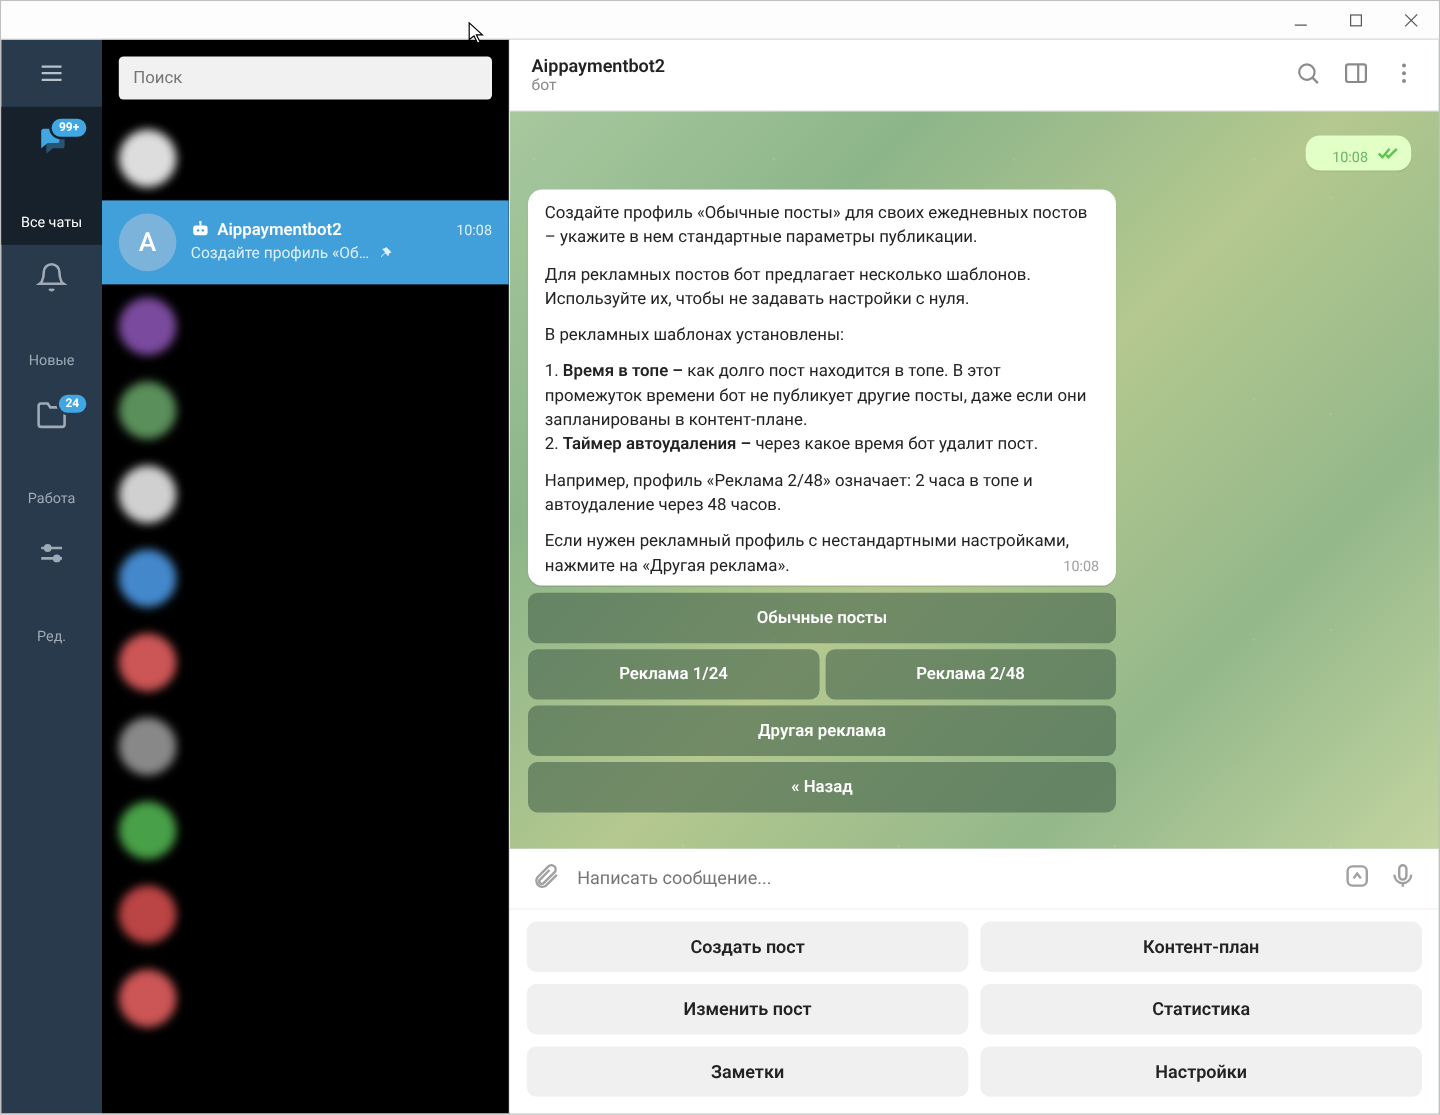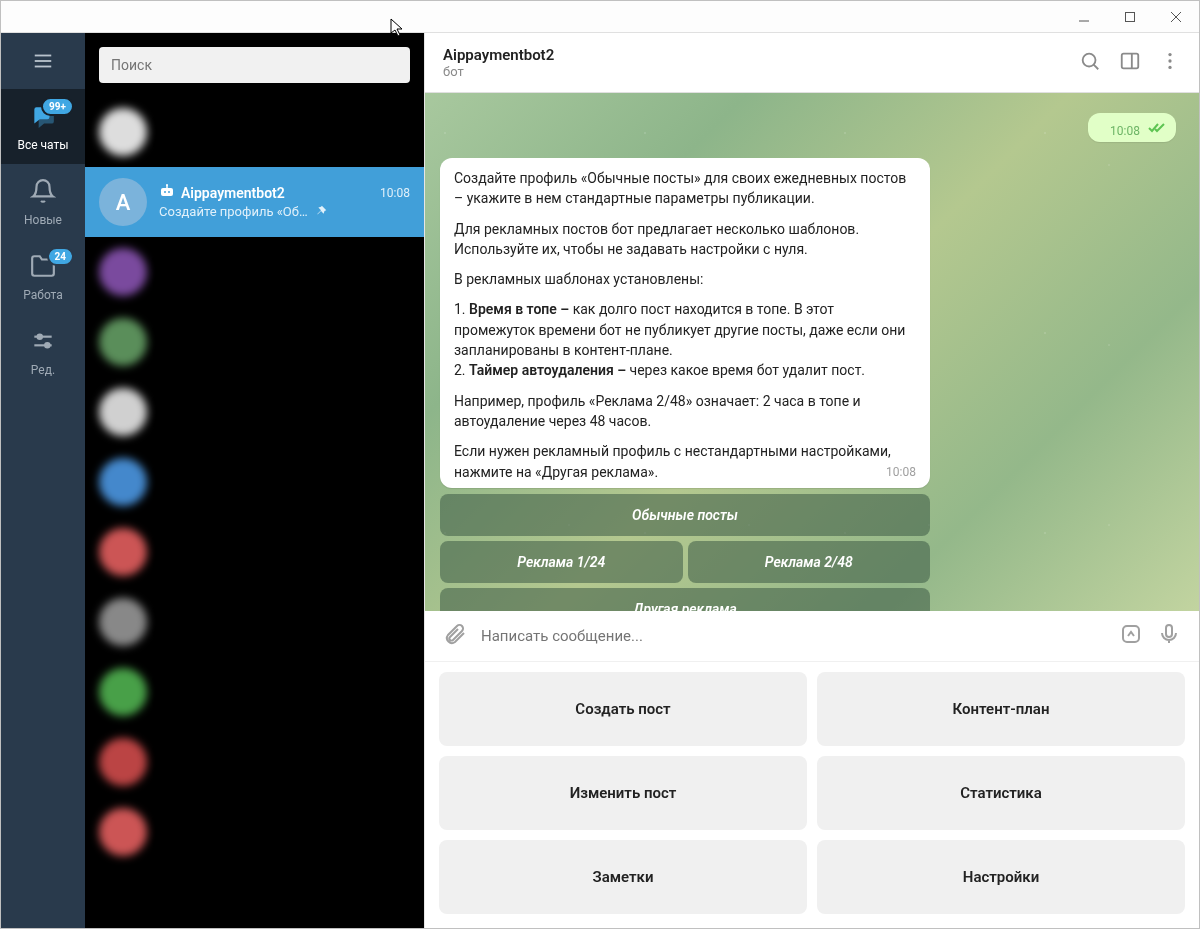--- a/index.html
+++ b/index.html
@@ -7,21 +7,21 @@
 .window { width: 1200px; height: 929px; background: #fff; border: 1px solid #c0c0c0; display: flex; flex-direction: column; box-shadow: 0 2px 8px rgba(0,0,0,0.15); }
 .titlebar { height: 32px; background: #fdfdfd; display: flex; justify-content: flex-end; align-items: center; border-bottom: 1px solid #e0e0e0; }
 .titlebar .win-btn { width: 46px; height: 32px; display: flex; align-items: center; justify-content: center; color: #555; cursor: pointer; }
 .titlebar .win-btn svg { width: 12px; height: 12px; }
 .app { flex: 1; display: flex; overflow: hidden; }
 
 
 .nav { width: 84px; background: #293a4c; display: flex; flex-direction: column; align-items: stretch; color: #9faab5; }
 .nav .burger { height: 56px; display: flex; align-items: center; justify-content: center; }
 .nav .burger svg { width: 22px; height: 22px; color: #b8c2cc; }
-.nav-item { position: relative; display: flex; flex-direction: column; align-items: center; justify-content: center; padding: 14px 16px 12px; font-size: 12px; cursor: pointer; }
+.nav-item { position: relative; display: flex; flex-direction: column; align-items: center; justify-content: center; padding: 14px 16px 12px; font-size: 12px; cursor: pointer; gap: 40px; }
 .nav-item.active { background: #17212b; color: #fff; }
 .nav-item .icon { margin-bottom: 6px; position: relative; }
 .nav-item .icon svg { width: 26px; height: 26px; }
 .nav-item .badge { position: absolute; top: -6px; right: -18px; background: #40a7e3; color: #fff; font-size: 10px; font-weight: 700; padding: 2px 6px; border-radius: 10px; border: 2px solid #17212b; }
 .nav-item:not(.active) .badge { border-color: #293a4c; }
 .nav-item.active .icon svg { color: #40a7e3; }
 
 
 .chatlist { width: 340px; background: #000000; border-right: 1px solid #e6e6e6; display: flex; flex-direction: column; }
 .search-row { padding: 14px; }
@@ -65,31 +65,31 @@
 
 .bot-block { max-width: 490px; margin-left: 0; }
 .bubble { background: #fff; border-radius: 12px; padding: 10px 14px 6px; box-shadow: 0 1px 1px rgba(0,0,0,0.1); font-size: 14px; line-height: 1.45; color: #222; position: relative; }
 .bubble .btime { font-size: 12px; color: #a0a0a0; float: right; margin-left: 10px; margin-top: 2px; }
 .bubble p { margin-bottom: 10px; }
 .bubble p:last-of-type { margin-bottom: 0; display: inline; }
 .bubble b { font-weight: 600; }
 
 .kb { margin-top: 6px; display: flex; flex-direction: column; gap: 5px; }
 .kb-row { display: flex; gap: 5px; }
-.kb-btn { flex: 1; background: rgba(60,90,70,0.55); color: #fff; font-size: 14px; font-weight: 600; padding: 13px 0; border-radius: 8px; text-align: center; cursor: pointer; font-style: italic; }
+.kb-btn { flex: 1; background: rgba(60,90,70,0.55); color: #fff; font-size: 14px; font-weight: 600; padding: 13px 0; border-radius: 8px; text-align: center; cursor: pointer; }
 
 
 .composer { background: #fff; }
 .compose-row { display: flex; align-items: center; padding: 10px 18px; gap: 14px; border-bottom: 1px solid #f0f0f0; }
 .compose-row .cicon { color: #a0a0a0; cursor: pointer; }
 .compose-row .cicon svg { width: 24px; height: 24px; }
 .compose-row .msg-input { flex: 1; border: none; outline: none; font-size: 15px; color: #888; padding: 6px 0; }
 
 .reply-kb { padding: 10px 14px 14px; display: grid; grid-template-columns: 1fr 1fr; gap: 10px; }
-.reply-btn { background: #f0f0f0; color: #222; font-size: 15px; font-weight: 600; padding: 28px 0; border-radius: 8px; text-align: center; cursor: pointer; }
+.reply-btn { background: #f0f0f0; color: #222; font-size: 15px; font-weight: 600; padding: 12px 0; border-radius: 8px; text-align: center; cursor: pointer; }
 
 .cursor-arrow { position: absolute; left: 390px; top: 18px; pointer-events: none; z-index: 100; }
 .cursor-arrow svg { width: 16px; height: 20px; }
 
 </style>
 </head>
 <body>
 
 <div class="window">
   <div class="titlebar">

